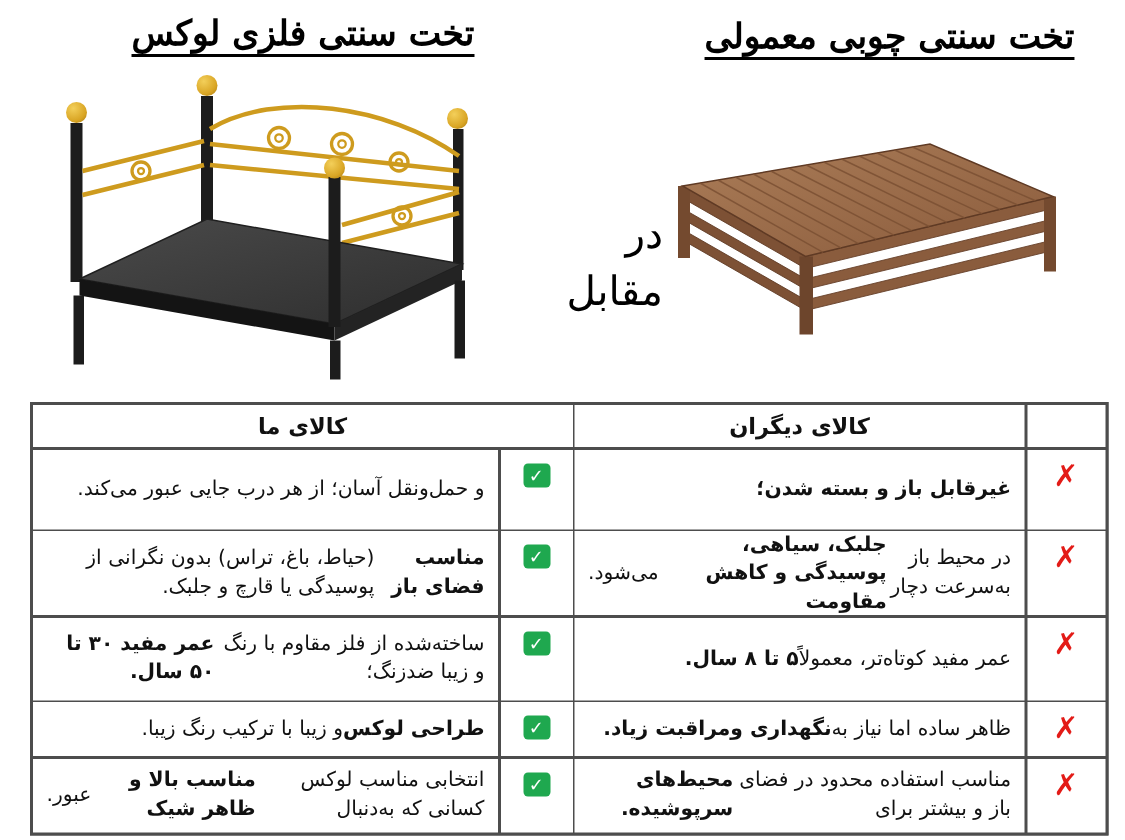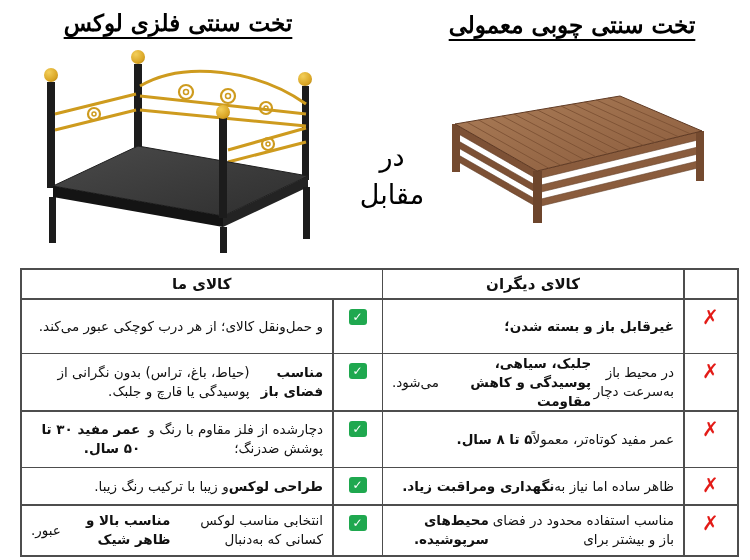--- a/index.html
+++ b/index.html
@@ -7,25 +7,25 @@
     position:relative;width:750px;height:560px;background:#ffffff;
     font-family:"DejaVu Sans",sans-serif;color:#111;overflow:hidden;
   }
   
   .title{
     position:absolute;text-align:center;font-family:"DejaVu Serif",serif;
     font-weight:bold;font-size:23px;line-height:30px;color:#000;
     text-decoration:underline;text-underline-offset:6px;text-decoration-thickness:2px;
     direction:rtl;
   }
-  #title-right{left:438px;top:10px;width:268px;}
-  #title-left{left:40px;top:8px;width:276px;}
+  #title-right{left:459px;top:10px;width:268px;}
+  #title-left{left:64px;top:8px;width:276px;}
   
   .versus{
-    position:absolute;left:342px;top:138px;width:100px;text-align:center;
+    position:absolute;left:342px;top:138px;width:100px;text-align:right;
     font-size:27px;line-height:38px;color:#000;direction:rtl;
   }
   
   .bed{position:absolute;}
   #metal-bed{left:16px;top:48px;}
   #wooden-bed{left:420px;top:76px;}
   
   .ctable{
     position:absolute;left:20px;top:268px;
     display:grid;
@@ -155,21 +155,21 @@
       <line x1="188.3" y1="22.0" x2="270.3" y2="57.8"></line>
     </g>
   </svg>
 
   <div class="ctable">
     <div class="cell hcell span2">کالای ما</div>
     <div class="cell hcell">کالای دیگران</div>
     <div class="cell hcell"></div>
 
   <div class="cell text-cell">
-        <span> و حمل‌ونقل کالای؛ از هر درب کوچکی عبور می‌کند.</span>
+        <span> و حمل‌ونقل آسان؛ از هر درب جایی عبور می‌کند.</span>
       </div>
       <div class="cell icon-cell">
         <span class="checkbox">✓</span>
       </div>
       <div class="cell text-cell">
         <b>غیرقابل باز و بسته شدن؛</b>
       </div>
       <div class="cell icon-cell">
         <span class="cross">✗</span>
       </div>
@@ -182,21 +182,21 @@
       </div>
       <div class="cell text-cell">
         <span>در محیط باز به‌سرعت دچار </span>
         <b>جلبک، سیاهی، پوسیدگی و کاهش مقاومت</b>
         <span> می‌شود.</span>
       </div>
       <div class="cell icon-cell">
         <span class="cross">✗</span>
       </div>
       <div class="cell text-cell">
-        <span>دچار‌شده از فلز مقاوم با رنگ و پوشش ضدزنگ؛ </span>
+        <span>ساخته‌شده از فلز مقاوم با رنگ و زیبا ضدزنگ؛ </span>
         <b>عمر مفید ۳۰ تا ۵۰ سال.</b>
       </div>
       <div class="cell icon-cell">
         <span class="checkbox">✓</span>
       </div>
       <div class="cell text-cell">
         <span>عمر مفید کوتاه‌تر، معمولاً </span>
         <b>۵ تا ۸ سال.</b>
       </div>
       <div class="cell icon-cell">

